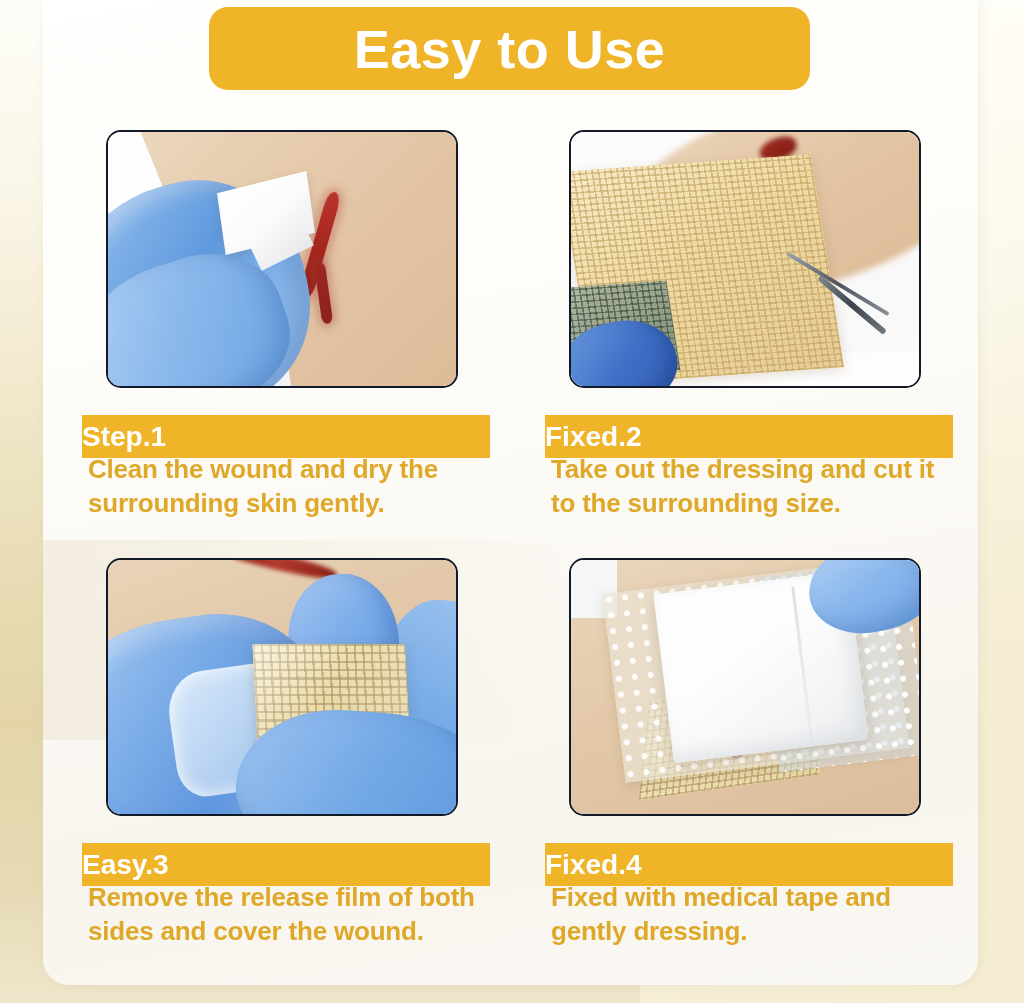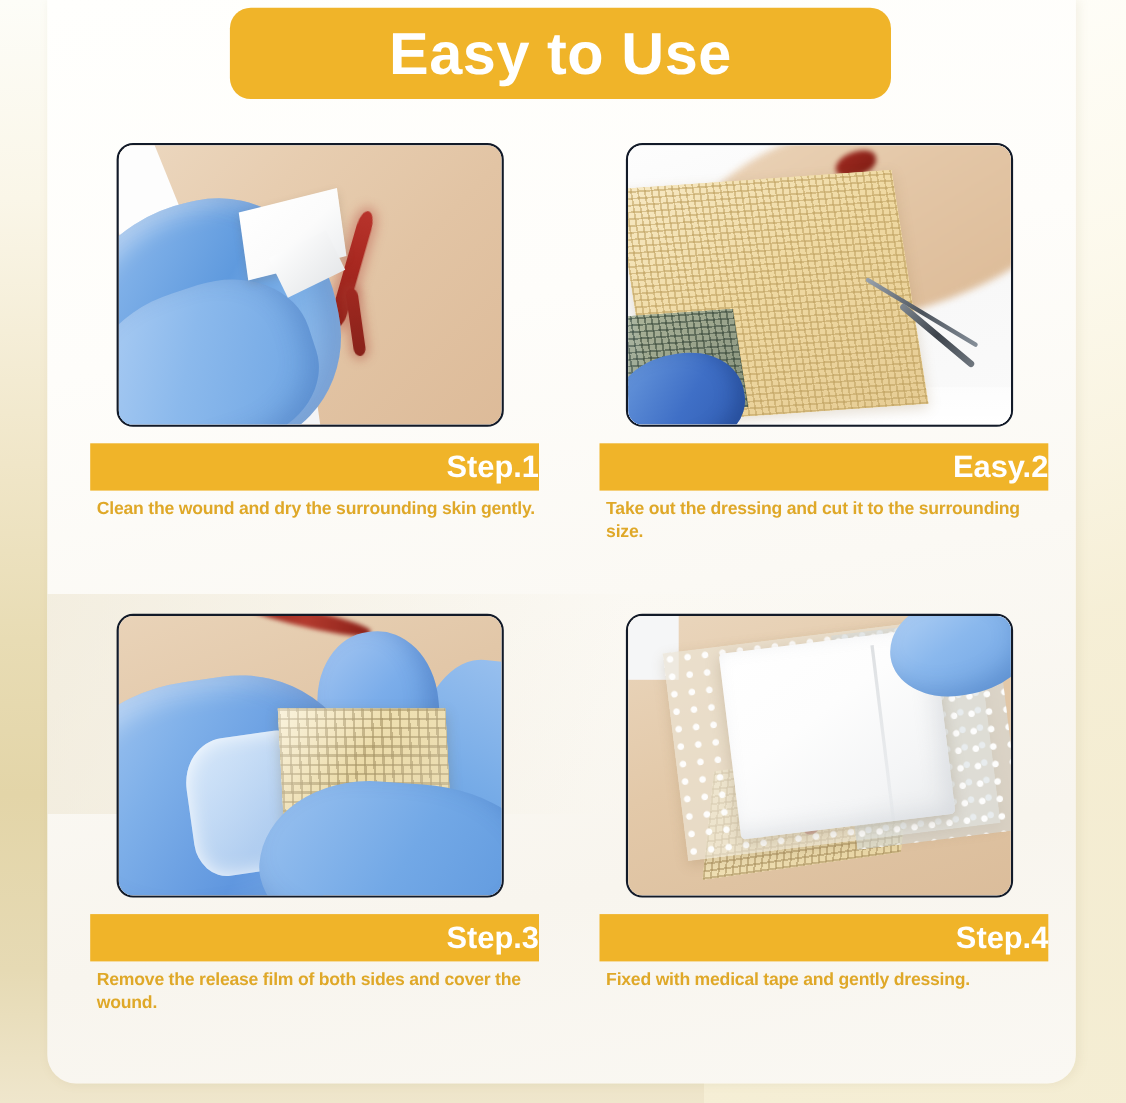--- a/index.html
+++ b/index.html
@@ -95,38 +95,38 @@
     width:352px; height:258px;
     border:2px solid #121a28;
     border-radius:15px;
     overflow:hidden;
     background:#ffffff;
   }
   .photo{ position:absolute; inset:0; overflow:hidden; }
 
   
   .step-bar{
-    position:absolute; left:0; top:273px;
+    position:absolute; left:0; top:285px;
     width:408px; height:43px;
     background:#F0B429;
-    display:flex; align-items:center; justify-content:flex-end;
+    display:flex; align-items:center; justify-content:flex-start;
   }
   .step-bar-label{
     color:#ffffff;
     font-size:28px;
     font-weight:bold;
     line-height:1;
   }
 
   
   .step-desc{
     position:absolute; left:6px; top:322px;
     width:404px;
     color:#DFA828;
-    font-size:16px;
+    font-size:26px;
     font-weight:bold;
     line-height:1.32;
     letter-spacing:-0.2px;
   }
 
   
   .skin-bg{ position:absolute; inset:0; }
   .glove{ position:absolute; }
   .wound{ position:absolute; }
 
@@ -406,58 +406,58 @@
           <div class="p2-wound wound"></div>
           <div class="p2-white-strip"></div>
           <div class="p2-mesh"></div>
           <div class="p2-mesh-dark"></div>
           <div class="p2-sciss1"></div>
           <div class="p2-sciss2"></div>
           <div class="p2-glove glove"></div>
         </div>
       </div>
       <div class="step-bar">
-        <span class="step-bar-label">Easy.2</span>
+        <span class="step-bar-label">Fixed.2</span>
       </div>
       <div class="step-desc">Take out the dressing and cut it to the surrounding size.</div>
     </div>
 
     <div class="step-block col-left row-bot">
       <div class="photo-frame">
         <div class="photo p3-bg skin-bg">
           <div class="p3-wound wound"></div>
           <div class="p3-glove-r glove"></div>
           <div class="p3-thumb glove"></div>
           <div class="p3-glove-bl glove"></div>
           <div class="p3-film"></div>
           <div class="p3-mesh"></div>
           <div class="p3-mesh-sheen"></div>
           <div class="p3-glove-br glove"></div>
         </div>
       </div>
       <div class="step-bar">
-        <span class="step-bar-label">Step.3</span>
+        <span class="step-bar-label">Easy.3</span>
       </div>
       <div class="step-desc">Remove the release film of both sides and cover the wound.</div>
     </div>
 
     <div class="step-block col-right row-bot">
       <div class="photo-frame">
         <div class="photo p4-bg skin-bg">
           <div class="p4-white-l"></div>
           <div class="p4-white-edge"></div>
           <div class="p4-mesh"></div>
           <div class="p4-wound wound"></div>
           <div class="p4-film"></div>
           <div class="p4-film-r"></div>
           <div class="p4-gauze"></div>
           <div class="p4-gauze-fold"></div>
           <div class="p4-glove glove"></div>
         </div>
       </div>
       <div class="step-bar">
-        <span class="step-bar-label">Step.4</span>
+        <span class="step-bar-label">Fixed.4</span>
       </div>
       <div class="step-desc">Fixed with medical tape and gently dressing.</div>
     </div>
 
   </div>
 </div>
 
 </body></html>

